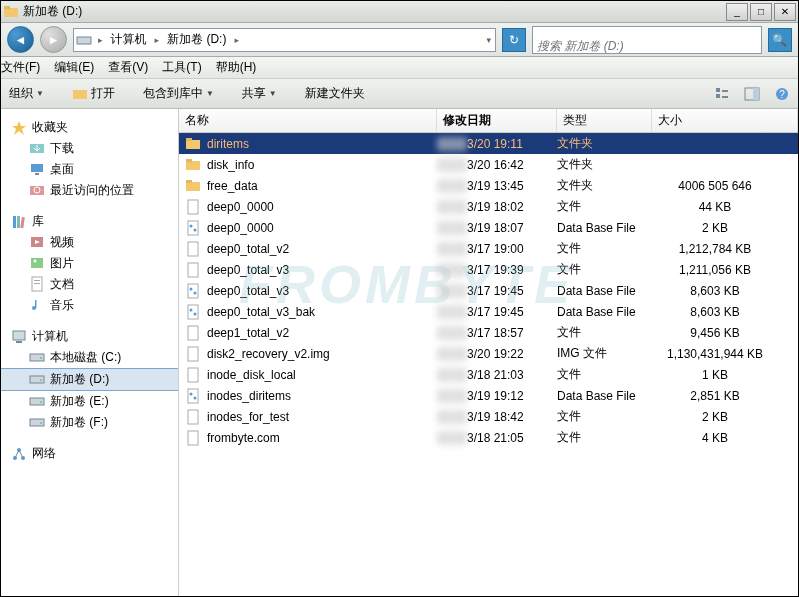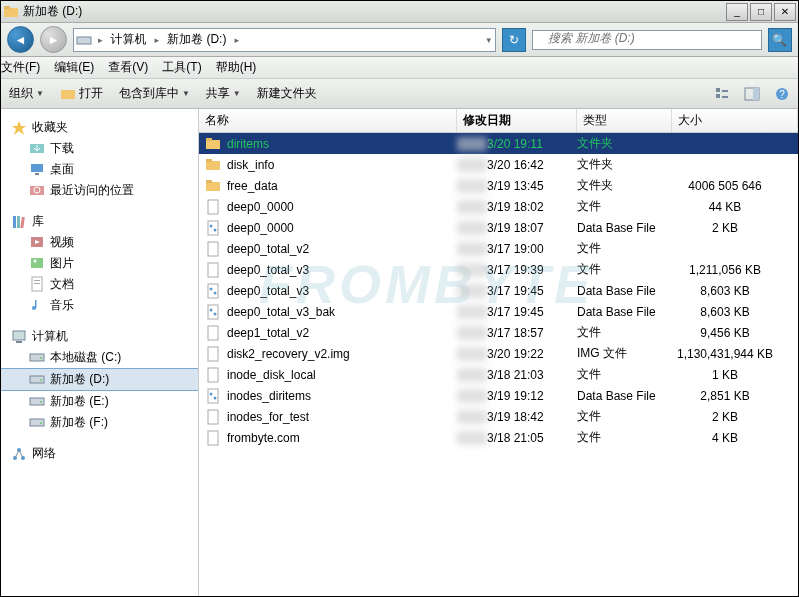--- a/index.html
+++ b/index.html
@@ -13,55 +13,55 @@
 .winbtn { width: 22px; height: 18px; background: linear-gradient(#f0f0f0,#d0d0d0); border: 1px solid #888; display: flex; align-items: center; justify-content: center; font-size: 10px; cursor: pointer; }
 
 
 .navbar { height: 34px; background: linear-gradient(#eef2ee,#e0e4e0); display: flex; align-items: center; padding: 3px 6px; gap: 6px; border-bottom: 1px solid #aaa; }
 .navbtn { width: 27px; height: 27px; border-radius: 50%; background: radial-gradient(circle at 30% 30%, #4a9cd8, #1a5a8a); display: flex; align-items: center; justify-content: center; color: #fff; cursor: pointer; border: 1px solid #2a6a9a; }
 .navbtn.fwd { background: radial-gradient(circle at 30% 30%, #e0e0e0, #aaa); border-color:#999; }
 .addrbar { flex: 1; height: 24px; background: #fff; border: 1px solid #8a9aa8; display: flex; align-items: center; padding: 0 2px; gap: 4px; }
 .addrbar .seg { padding:0 2px; cursor:pointer; }
 .addrbar .arr { color:#666; font-size:9px; padding:0 2px; }
 .refreshbtn { width: 24px; height: 24px; background: #3b8fc8; border: 1px solid #2a6a9a; display:flex;align-items:center;justify-content:center;color:#fff;cursor:pointer; }
-.searchbar { width: 230px; height: 20px; background: #fff; border: 1px solid #8a9aa8; display: flex; align-items: flex-start; padding: 0 15px; position:relative; }
+.searchbar { width: 230px; height: 28px; background: #fff; border: 1px solid #8a9aa8; display: flex; align-items: flex-end; padding: 0 4px; position:relative; }
 .searchbar input { border:0; outline:0; width:100%; font-size:12px; color:#888; font-style:italic; }
 .searchbtn { width:24px; height:24px; background:#3b8fc8; border:1px solid #2a6a9a; display:flex;align-items:center;justify-content:center;color:#fff;cursor:pointer; }
 
 
 .menubar { height: 22px; background: linear-gradient(#f4f6f4,#e4e8e4); display:flex; align-items:center; padding:0 0; gap:14px; border-bottom:1px solid #ccc; }
 .menubar .mitem { cursor:pointer; }
 
 
-.toolbar { height: 30px; background: linear-gradient(#f0f2f0,#dce0dc); display:flex; align-items:center; padding:0 8px; gap:16px; border-bottom:1px solid #bbb; position:relative;text-align:center; }
+.toolbar { height: 30px; background: linear-gradient(#f0f2f0,#dce0dc); display:flex; align-items:center; padding:0 8px; gap:28px; border-bottom:1px solid #bbb; position:relative;text-align:center; }
 .toolbar .titem { cursor:pointer; display:flex;align-items:center;gap:3px; }
 .toolbar .dd { font-size:8px; color:#444; }
 .toolbar .right { position:absolute; right:8px; display:flex; gap:14px; }
 .ticon { width:16px; height:16px; display:inline-block; }
 
 
 .main { display:flex; height: calc(100% - 22px - 34px - 22px - 30px); }
-.sidebar { width:198px; background:#fff; border-right:1px solid #ccc; padding:8px 0; overflow:hidden; }
+.sidebar { width:178px; background:#fff; border-right:1px solid #ccc; padding:8px 0; overflow:hidden; }
 .sidegroup { margin-bottom:10px; }
 .sidehead { display:flex; align-items:center; gap:5px; padding:2px 10px; font-weight:normal; cursor:pointer; }
 .sideitem { display:flex; align-items:flex-start; gap:5px; padding:2px 10px 2px 28px; cursor:pointer; }
 .sideitem.sel { background:#d8e4f0; border:1px solid #7ba8d0; border-left:0;border-right:0; }
 .sicon { width:16px; height:16px; flex-shrink:0; }
 
 
 .filearea { flex:1; display:flex; flex-direction:column; }
 .colhead { height:24px; background:linear-gradient(#fdfdfd,#f0f2f0); border-bottom:1px solid #ccc; display:flex; align-items:center; }
 .colhead .col { padding:0 6px; height:100%; display:flex; align-items:center; border-right:1px solid #ddd; cursor:pointer;text-align:right; }
 .col-name { width:258px; }
 .col-date { width:120px;font-weight:bold; }
 .col-type { width:95px; }
 .col-size { flex:1; }
 .filelist { flex:1; overflow:auto; background:#fff; position:relative; }
 .filerow { display:flex; align-items:center; height:21px; padding-left:6px; }
-.filerow.sel { background:#1a3a7a; color:#22c55e; }
+.filerow.sel { background:#1a3a7a; color:#fdba74; }
 .filerow .ficon { width:16px; height:16px; margin-right:6px; flex-shrink:0; }
 .filerow .fname { width:230px; white-space:nowrap; overflow:hidden; }
 .filerow .fdateblur { width:30px; height:14px; background:#ccc; filter:blur(3px); opacity:.6; border-radius:2px; }
 .filerow .fdate { width:90px; white-space:nowrap; }
 .filerow .ftype { width:95px; white-space:nowrap; }
 .filerow .fsize { flex:1; text-align:center; padding-right:20px; white-space:nowrap; }
 
 
 .watermark { position:absolute; top:120px; left:60px; font-size:54px; font-weight:bold; color:rgba(120,180,200,.22); letter-spacing:4px; pointer-events:none; font-style:italic; }
 .filearea-wrap { position:relative; flex:1; display:flex; }
@@ -343,20 +343,21 @@
               <span class="fsize">2 KB</span>
             </div>
             <div class="filerow">
               <span class="ficon"><svg viewBox="0 0 16 16">
                   <rect x="3" y="1" width="10" height="14" fill="#fff" stroke="#aaa"></rect>
                 </svg></span>
               <span class="fname">deep0_total_v2</span>
               <span class="fdateblur"></span>
               <span class="fdate">3/17 19:00</span>
               <span class="ftype">文件</span>
+              <span class="fsize">1,212,784 KB</span>
             </div>
             <div class="filerow">
               <span class="ficon"><svg viewBox="0 0 16 16">
                   <rect x="3" y="1" width="10" height="14" fill="#fff" stroke="#aaa"></rect>
                 </svg></span>
               <span class="fname">deep0_total_v3</span>
               <span class="fdateblur"></span>
               <span class="fdate">3/17 19:39</span>
               <span class="ftype">文件</span>
               <span class="fsize">1,211,056 KB</span>

